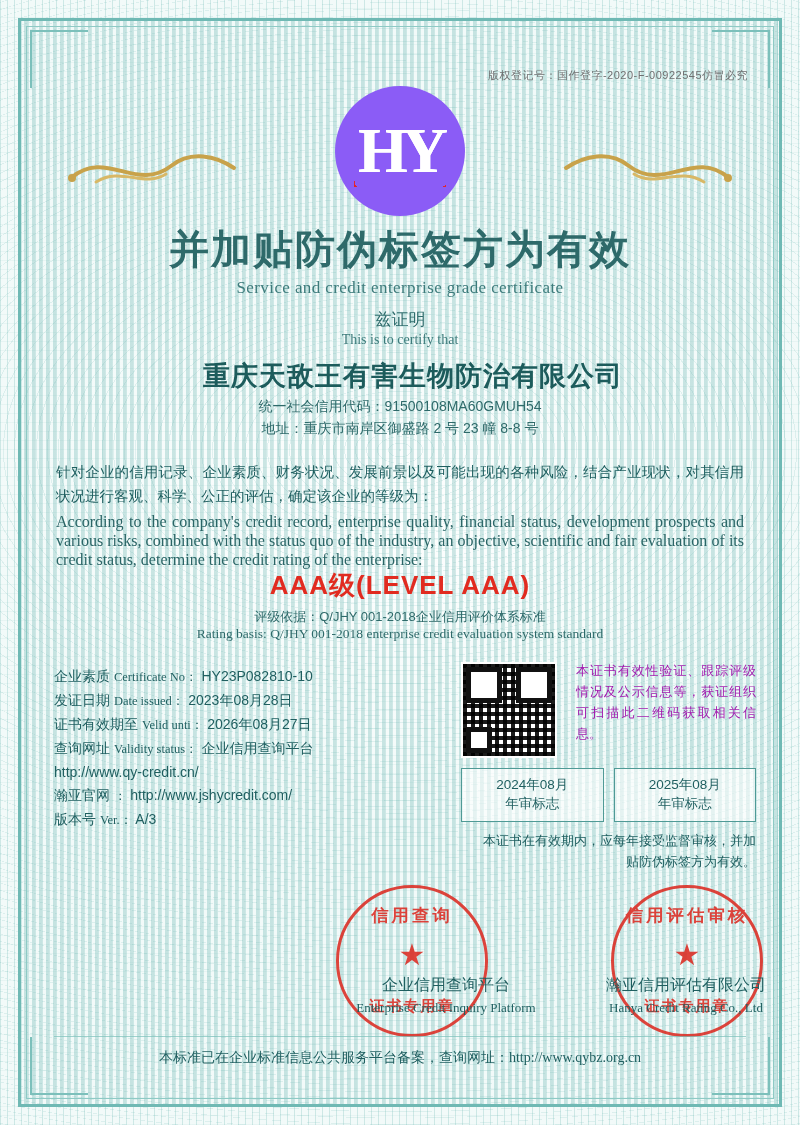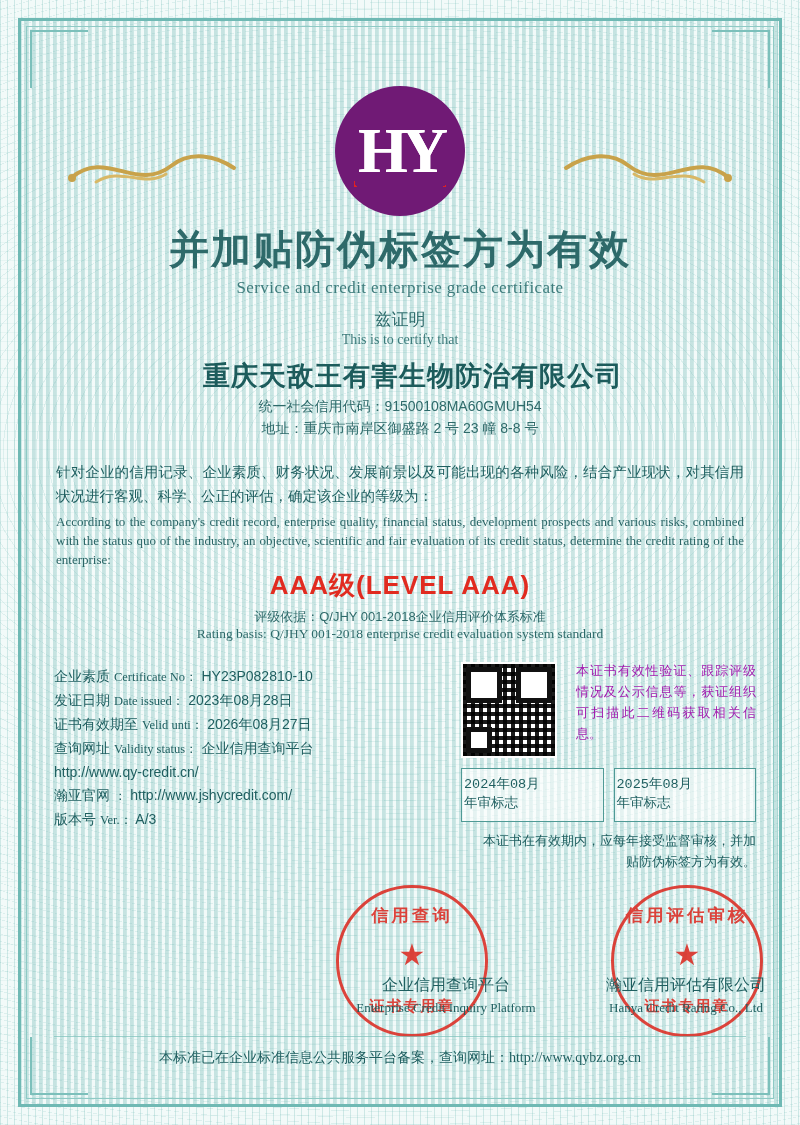--- a/index.html
+++ b/index.html
@@ -81,21 +81,21 @@
     position: absolute;
     top: 46px; left: 0; right: 0;
     height: 130px;
   }
   .emblem {
     position: absolute;
     left: 50%; transform: translateX(-50%);
     top: 0;
     width: 130px; height: 130px;
     border-radius: 50%;
-    background: #701a75;
+    background: #8b5cf6;
     display: flex; align-items: center; justify-content: center;
   }
   .emblem-letters {
     color: #ffffff;
     font-size: 64px;
     font-weight: bold;
     letter-spacing: -6px;
     font-family: "Liberation Serif", serif;
     line-height: 1;
     position: relative;
@@ -187,21 +187,21 @@
     color: #1f5f60;
   }
   .para .cn {
     font-size: 14.5px;
     line-height: 24px;
     text-align: justify;
     font-family: "Liberation Serif", serif;
   }
   .para .en {
     margin-top: 4px;
-    font-size: 13px;
+    font-size: 16px;
     line-height: 19px;
     text-align: justify;
     font-family: "Liberation Serif", serif;
     color: #2a6566;
   }
 
   .level {
     position: absolute;
     top: 528px; left: 0; right: 0;
     text-align: center;
@@ -284,25 +284,26 @@
     position: absolute;
     top: 728px; left: 415px;
     width: 295px;
     display: flex;
     gap: 10px;
   }
   .year-box {
     flex: 1;
     border: 1px solid #4f9a96;
     background: rgba(255,255,255,0.55);
+    text-align: center;
     padding: 6px 2px 8px;
     font-size: 13.5px;
     color: #1f5f60;
     line-height: 19px;
-    font-family: Liberation Mono, monospace;
+    font-family: Liberation Sans, sans-serif;
   }
   .valid-note {
     position: absolute;
     top: 790px; left: 430px;
     width: 280px;
     text-align: right;
     font-size: 13px;
     line-height: 21px;
     color: #1f5f60;
     font-family: "Liberation Serif", serif;
@@ -382,20 +383,21 @@
   <div class="border-outer"></div>
   <div class="border-band"></div>
   <div class="border-inner"></div>
   <div class="corner tl"></div>
   <div class="corner tr"></div>
   <div class="corner bl"></div>
   <div class="corner br"></div>
 
   <div class="content">
 
+    <div class="copyright-note">版权登记号：国作登字-2020-F-00922545仿冒必究</div>
 
     <div class="emblem-wrap">
       <svg class="flourish left" viewBox="0 0 215 60">
         <path d="M5 40 C 40 10, 70 55, 105 28 C 125 12, 150 18, 168 30" fill="none" stroke="#c8a24a" stroke-width="4" stroke-linecap="round"></path>
         <path d="M30 44 C 55 28, 78 50, 100 36" fill="none" stroke="#d8b866" stroke-width="3" stroke-linecap="round"></path>
         <circle cx="6" cy="40" r="4" fill="#c8a24a"></circle>
       </svg>
       <svg class="flourish right" viewBox="0 0 215 60">
         <path d="M210 40 C 175 10, 145 55, 110 28 C 90 12, 65 18, 47 30" fill="none" stroke="#c8a24a" stroke-width="4" stroke-linecap="round"></path>
         <path d="M185 44 C 160 28, 137 50, 115 36" fill="none" stroke="#d8b866" stroke-width="3" stroke-linecap="round"></path>

